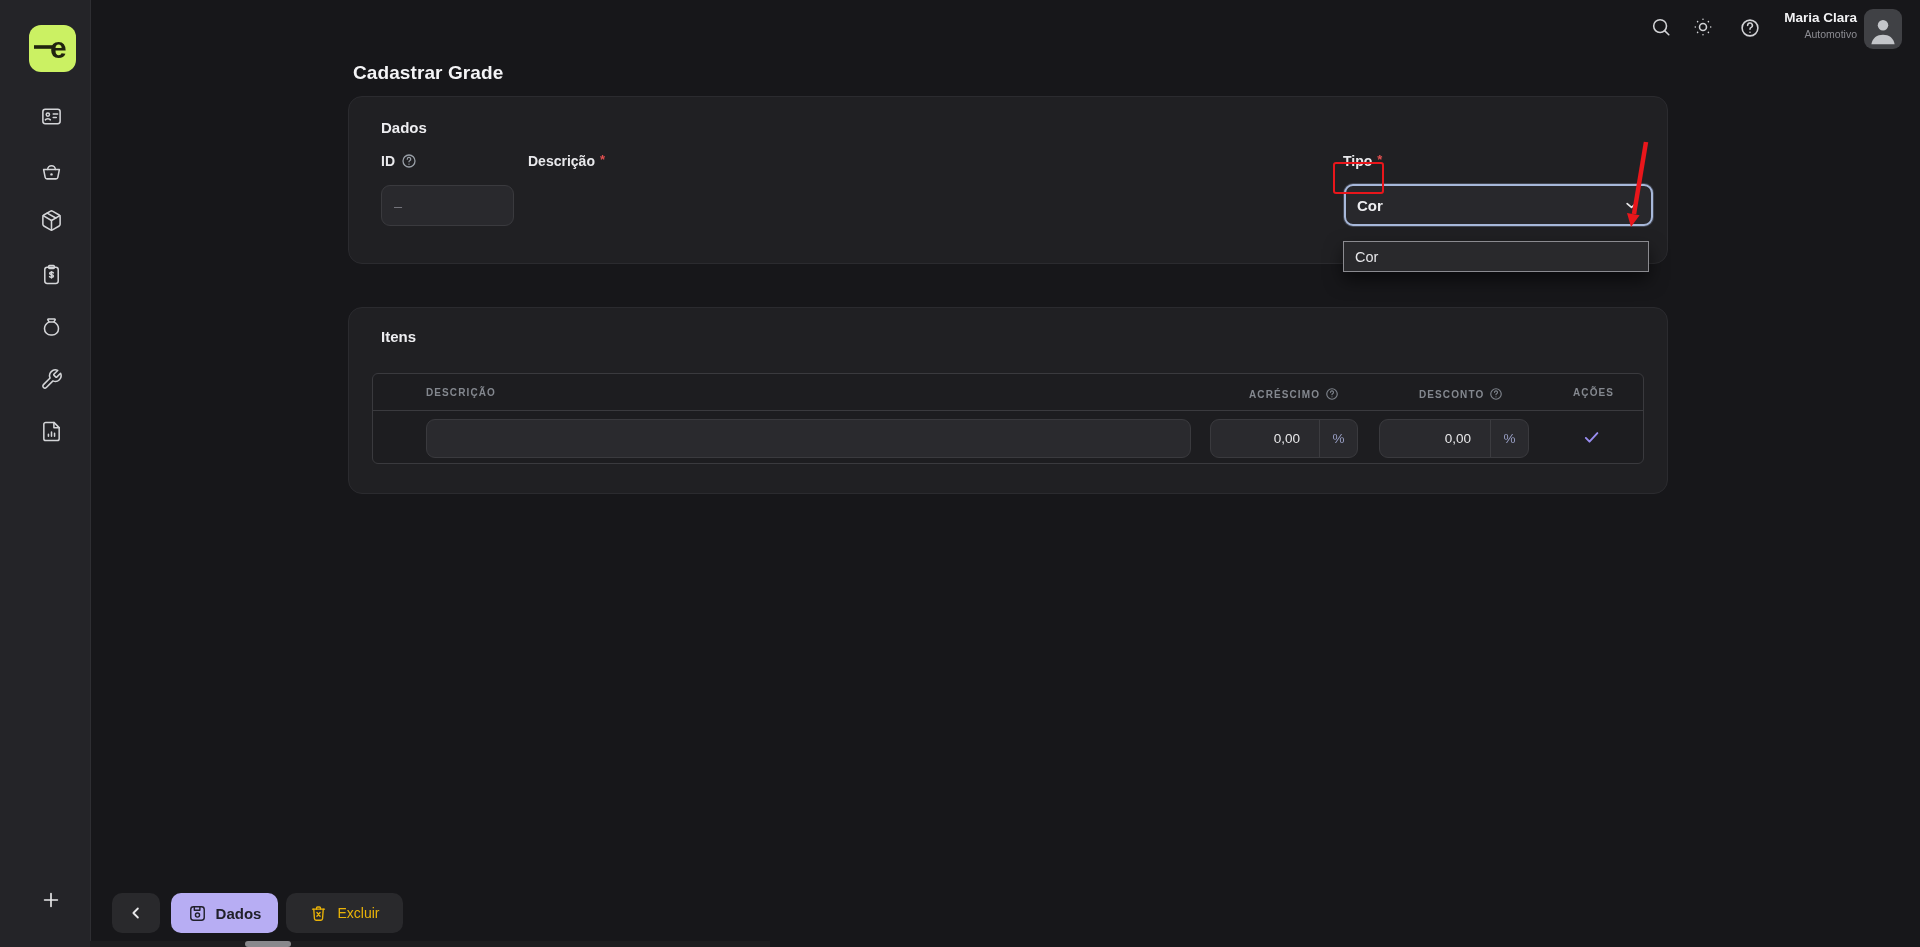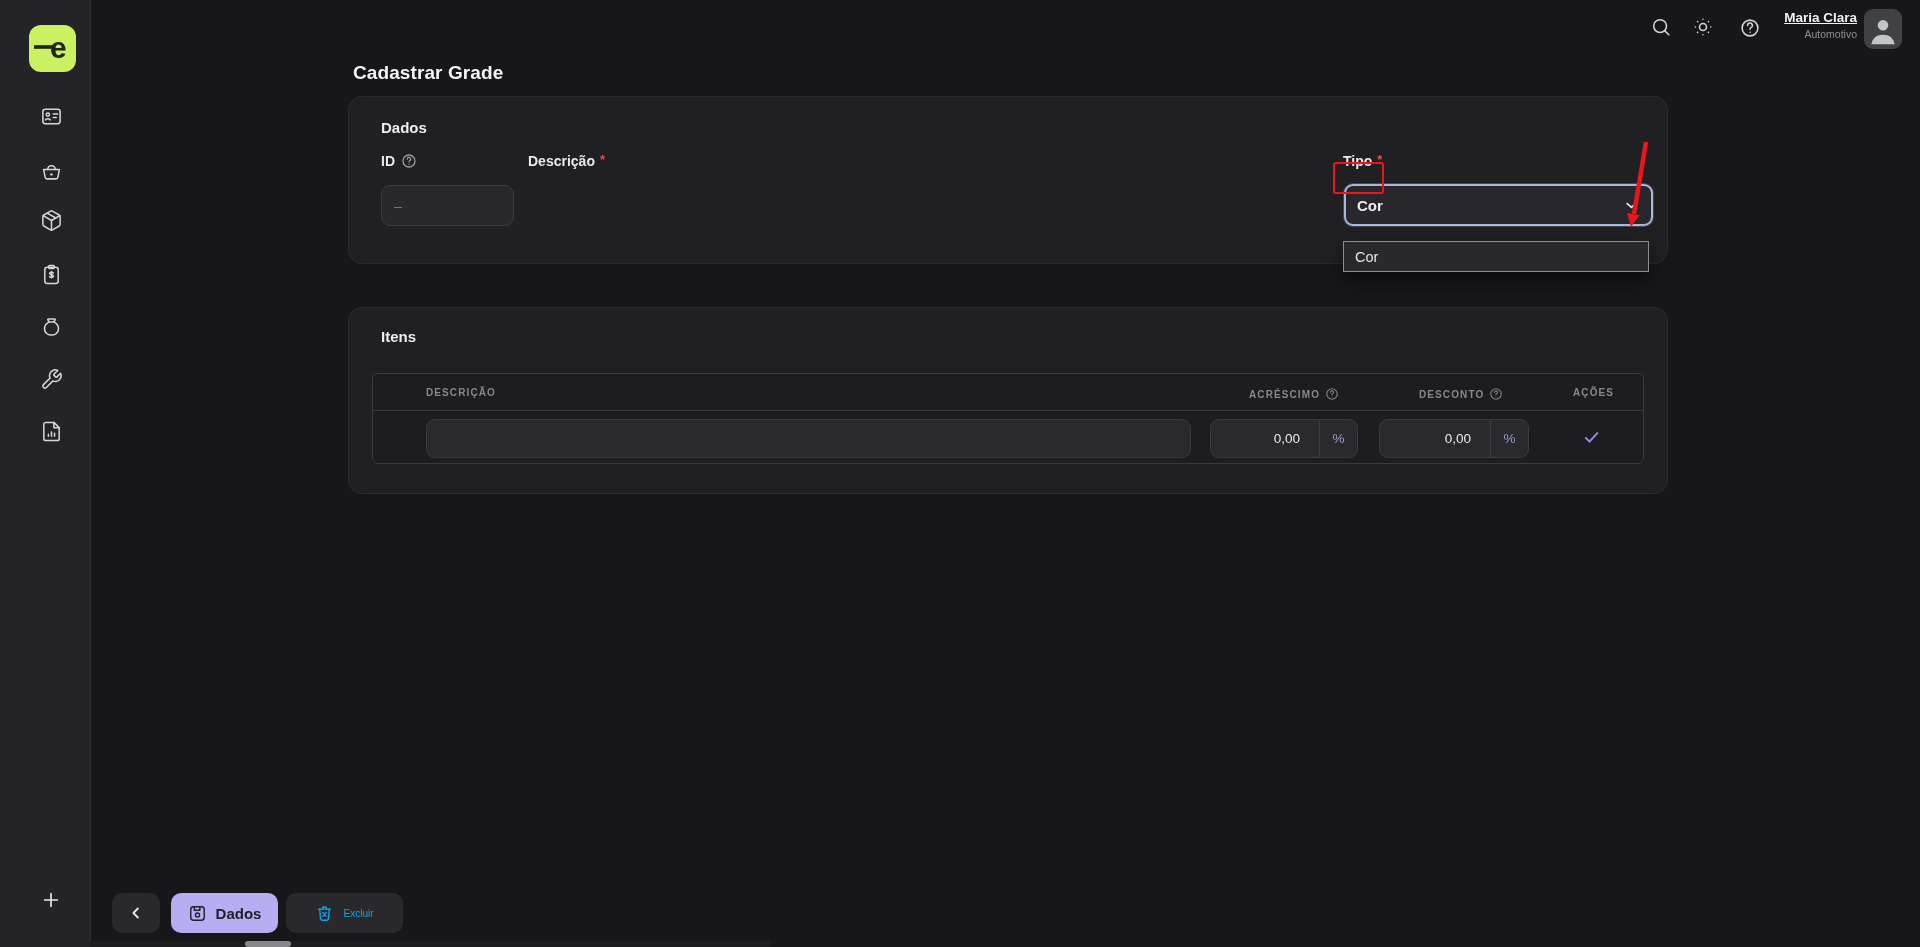--- a/index.html
+++ b/index.html
@@ -11,21 +11,21 @@
   #logo{position:absolute;left:29px;top:25px;width:47px;height:47px;border-radius:12px;background:#cbf163;cursor:pointer;}
   .snav{position:absolute;left:28px;width:46px;height:46px;display:flex;align-items:center;justify-content:center;
         color:#d4d5d8;border-radius:10px;cursor:pointer;}
   #n1{top:93px}#n2{top:148px}#n3{top:197px}#n4{top:251px}#n5{top:304px}#n6{top:356px}#n7{top:408px}#nav-add{top:877px}
   .snav svg{display:block}
 
   
   .topicon{position:absolute;width:26px;height:26px;display:flex;align-items:center;justify-content:center;color:#d2d3d6;cursor:pointer;}
   #ic-search{left:1648px;top:14px}#ic-sun{left:1690px;top:14px}#ic-help{left:1737px;top:15px}
   #user-block{position:absolute;right:63px;top:11px;text-align:right;line-height:1;}
-  .user-name{font-size:13.5px;font-weight:700;color:#f2f2f4;text-decoration:underline;}
+  .user-name{font-size:13.5px;font-weight:700;color:#f2f2f4;}
   .user-role{font-size:10.5px;color:#8c8c92;margin-top:4px;}
   #avatar{position:absolute;left:1864px;top:9px;width:38px;height:40px;border-radius:9px;background:#404145;overflow:hidden;cursor:pointer;}
   #avatar svg{display:block;margin:3px auto 0;}
 
   
   #page-title{position:absolute;left:353px;top:62px;font-size:19px;font-weight:700;color:#f4f4f6;letter-spacing:.1px;}
 
   
   .card{position:absolute;left:348px;width:1320px;background:#202023;border:1px solid #2b2b2f;border-radius:14px;box-sizing:border-box;}
   #card-dados{top:96px;height:168px;}
@@ -79,21 +79,21 @@
   .numval{flex:1;display:flex;align-items:center;justify-content:flex-end;padding-right:19px;
           font-size:13.5px;color:#e8e8ea;border-right:1px solid #3c3c40;}
   .numpct{width:37px;display:flex;align-items:center;justify-content:center;font-size:13.5px;color:#979dc2;}
   #row-check{position:absolute;left:1208px;top:53px;color:#998df0;cursor:pointer;display:flex;}
 
   
   .fbtn{position:absolute;top:893px;height:40px;border-radius:10px;display:flex;align-items:center;justify-content:center;
         gap:9px;cursor:pointer;box-sizing:border-box;}
   #btn-back{left:112px;width:48px;background:#29292c;color:#e8e8ea;}
   #btn-save{left:171px;width:107px;background:#b7adf3;color:#20202a;font-size:15px;font-weight:600;}
-  #btn-del{left:286px;width:117px;background:#29292c;color:#0ea5e9;font-size:10px;}
+  #btn-del{left:286px;width:117px;background:#29292c;color:#eab308;font-size:14px;}
 
   #scroll-track{position:absolute;left:90px;top:941px;width:680px;height:6px;background:#1d1d1f;}
   #scroll-thumb{position:absolute;left:245px;top:941px;width:46px;height:6px;background:#88888c;border-radius:3px;cursor:pointer;}
 </style>
 </head>
 <body>
 
 <div id="app">
 
   <div class="sidebar">

